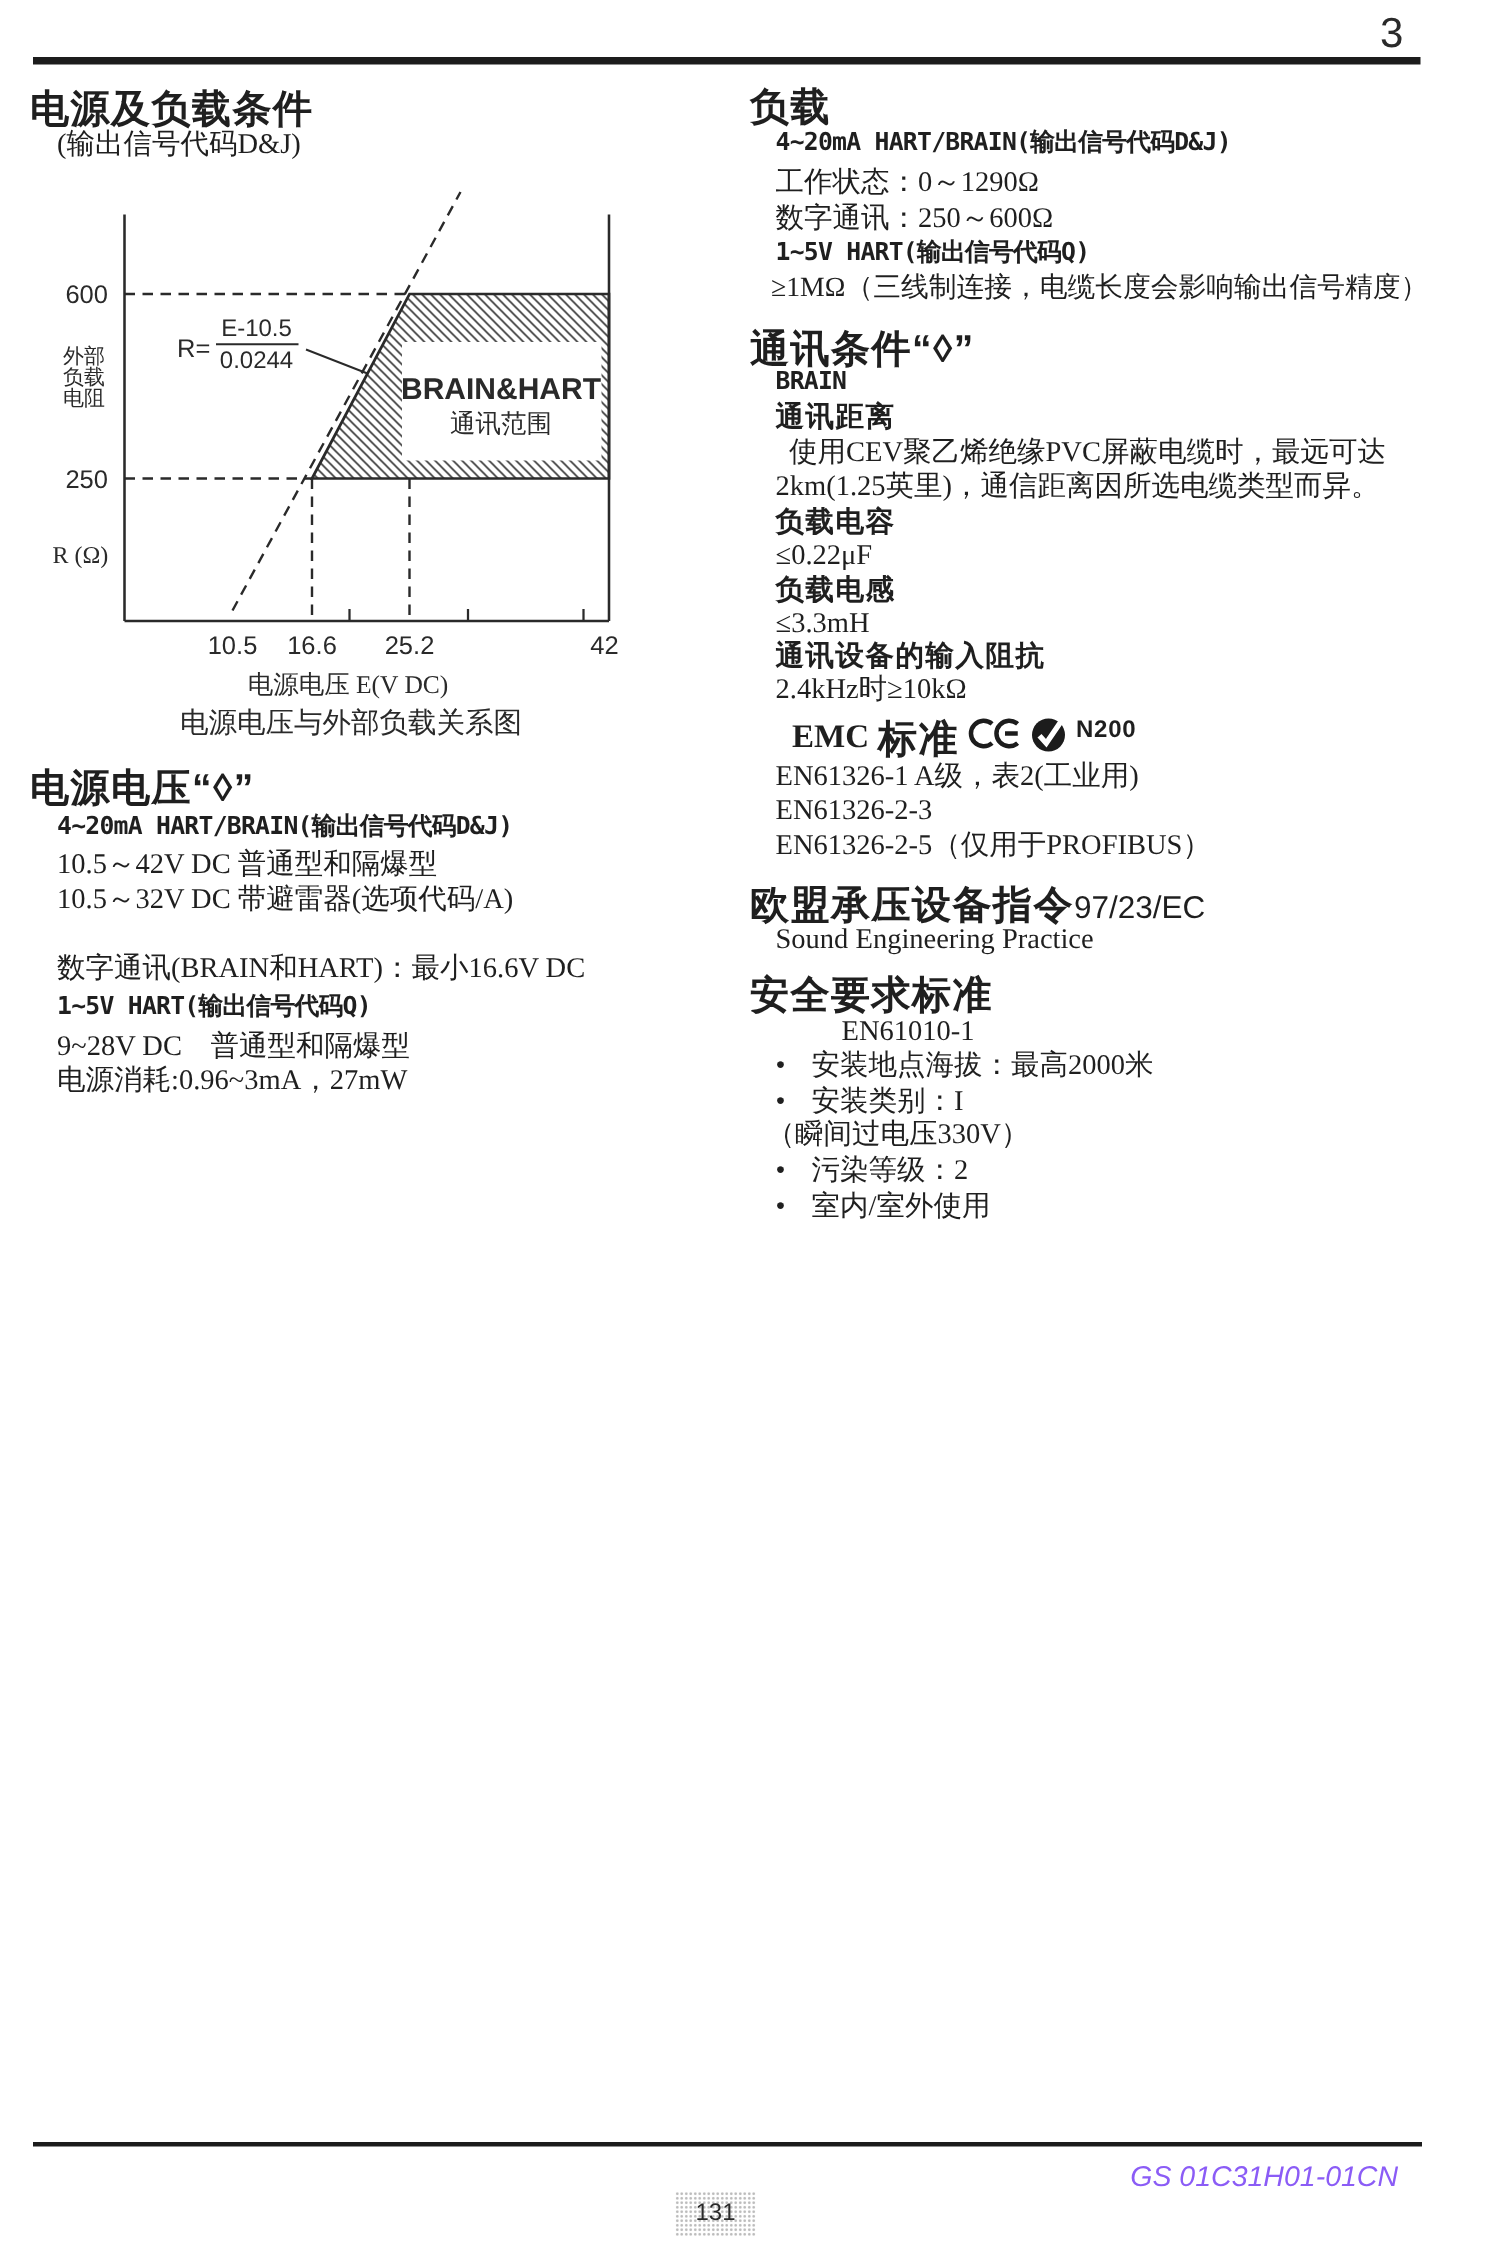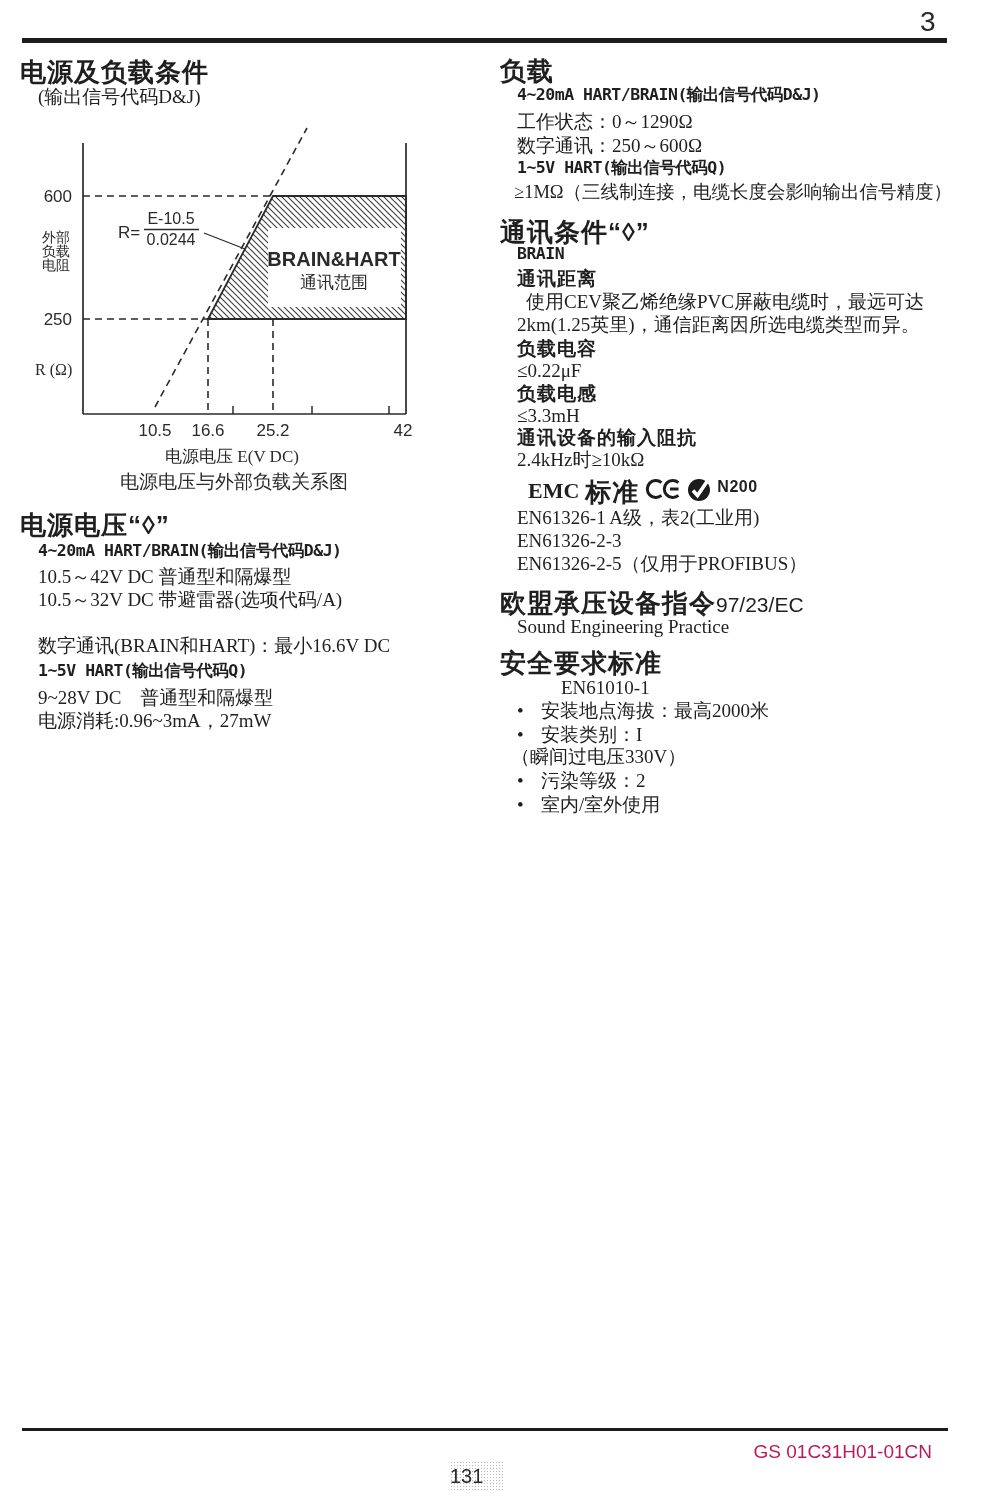--- a/index.html
+++ b/index.html
@@ -7,23 +7,23 @@
         font-family:"Liberation Serif",serif;color:#1f1f1f;}
   .t{position:absolute;white-space:nowrap;line-height:1.15;}
   .serif{font-family:"Liberation Serif",serif;font-size:19px;}
   .serif-sm{font-family:"Liberation Serif",serif;font-size:18.5px;}
   .hei{font-family:"Liberation Sans",sans-serif;font-weight:700;}
   .h1{font-size:26px;letter-spacing:1px;}
   .h2{font-size:19px;letter-spacing:1px;}
   .mono{font-family:"DejaVu Sans Mono",monospace;font-weight:700;font-size:16.5px;letter-spacing:-0.5px;}
   .rule{position:absolute;background:#1c1c1c;}
   .pagenum-top{font-family:"Liberation Sans",sans-serif;font-size:28px;color:#2a2a2a;}
-  .footer-doc{font-family:"Liberation Sans",sans-serif;font-size:19px;color:#be185d;text-align:right;}
-  .footer-page{font-family:"Liberation Sans",sans-serif;font-size:20px;color:#2a2a2a;
-        line-height:30px;
+  .footer-doc{font-family:"Liberation Sans",sans-serif;font-size:19px;color:#8b5cf6;text-align:right;font-style:italic;}
+  .footer-page{font-family:"Liberation Sans",sans-serif;font-size:16px;color:#2a2a2a;
+        text-align:center;line-height:30px;
         background-image:radial-gradient(#b9b9b9 0.8px, rgba(0,0,0,0) 0.9px);
         background-size:3px 3px;}
   .chart-svg{position:absolute;left:30px;top:125px;}
   .svg-sans{font-family:"Liberation Sans",sans-serif;fill:#2a2a2a;}
   .svg-serif{font-family:"Liberation Serif",serif;fill:#2a2a2a;}
   .svg-hei{font-family:"Liberation Sans",sans-serif;font-weight:700;fill:#2a2a2a;}
   .bullet-line .bt{display:inline-block;width:24px;}
   .code-norm{font-family:Liberation Sans, sans-serif;font-weight:400;}
   .emc-row{display:flex;gap:6px;margin-left:28px;}
   .n200{font-family:"Liberation Sans",sans-serif;font-weight:700;font-size:16px;letter-spacing:0.5px;}

